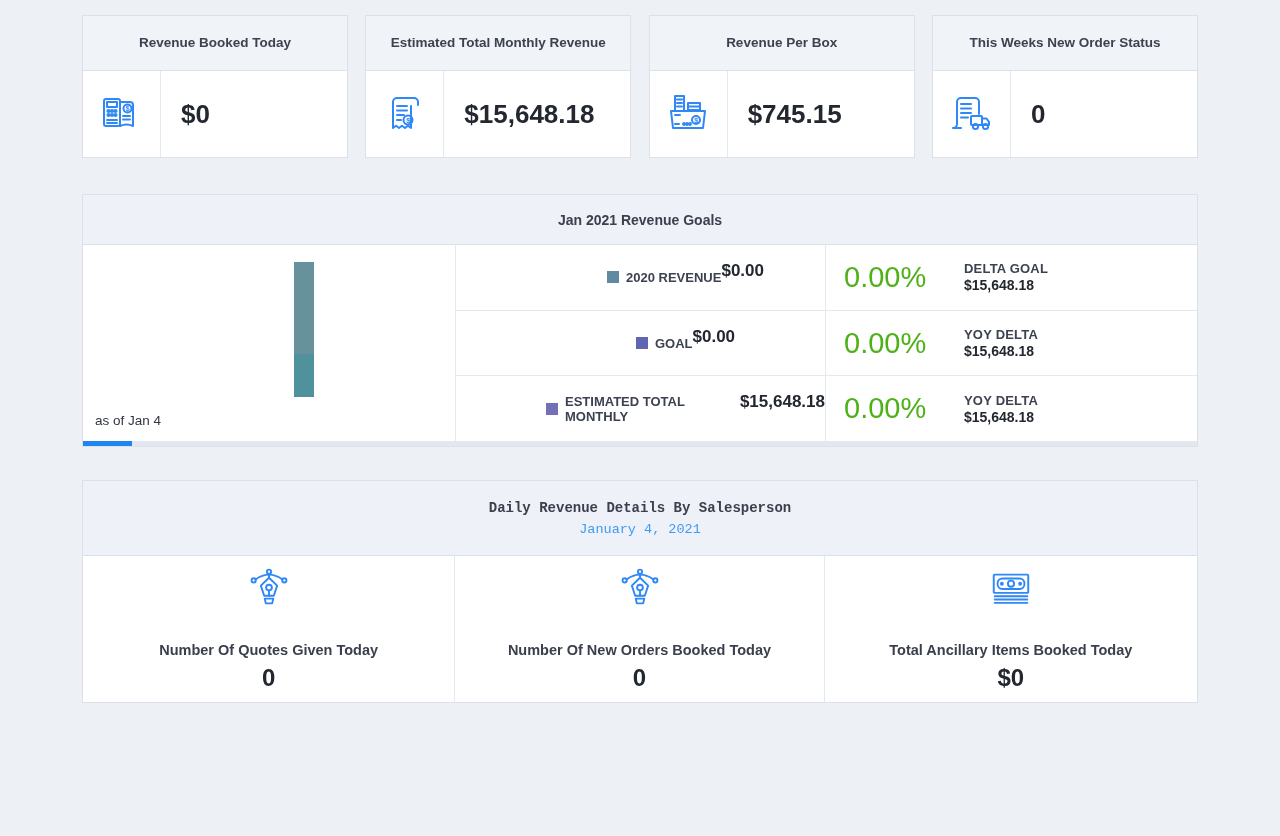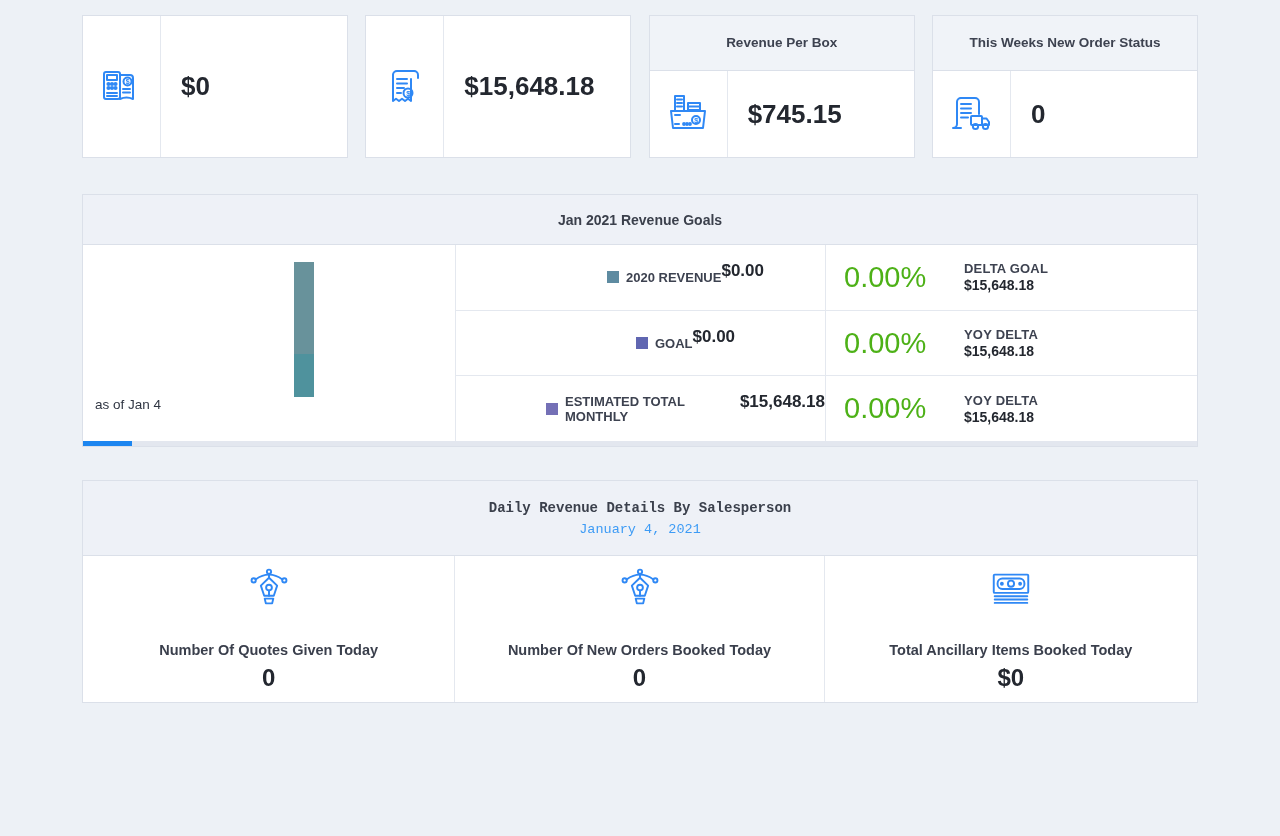--- a/index.html
+++ b/index.html
@@ -41,21 +41,21 @@
     font-size:14px; font-weight:700; color:#3b404c;
   }
 
   
   .goals { margin-top:36px; }
   .goals .panel-header { height:50px; }
   .goals-body { display:flex; height:196px; }
   .chart-col { width:373px; border-right:1px solid #e4e8ef; position:relative; }
   .bar { position:absolute; left:211px; top:17px; width:20px; }
   .bar-seg { width:100%; }
-  .as-of { position:absolute; left:12px; bottom:29px; font-size:13.5px; color:#2f3542; }
+  .as-of { position:absolute; left:12px; bottom:13px; font-size:13.5px; color:#2f3542; }
   .legend-col { width:370px; border-right:1px solid #e4e8ef; display:flex; flex-direction:column; }
   .legend-row {
     flex:1; display:flex; justify-content:center;
     padding-left:90px; border-bottom:1px solid #e4e8ef;
   }
   .legend-row:last-child { border-bottom:none; }
   .legend-line { display:flex; align-items:center; gap:7px; font-size:13px; font-weight:600; color:#3d4250; }
   .swatch { width:12px; height:12px; flex:0 0 12px; }
   .legend-value { font-size:17px; font-weight:700; color:#23272f; margin-top:16px; }
   .metrics-col { flex:1; display:flex; flex-direction:column; }
@@ -85,20 +85,21 @@
   .icon-svg text { stroke:none; fill:#2f88f5; font-weight:bold; font-family:"Liberation Sans",sans-serif; }
 </style>
 </head>
 <body>
 
 <div class="page">
 
   <div class="cards-row">
 
     <div class="card">
+      <div class="card-header">Revenue Booked Today</div>
       <div class="card-body">
         <div class="card-icon">
           <svg class="icon-svg" width="48" height="48" viewBox="0 0 48 48">
             <rect x="6" y="9" width="16" height="27" rx="2"></rect>
             <rect x="9" y="12" width="10" height="5"></rect>
             <circle r="1.1" cx="10.5" cy="21"></circle>
               <circle r="1.1" cx="14" cy="21"></circle>
               <circle r="1.1" cx="17.5" cy="21"></circle>
             <circle r="1.1" cx="10.5" cy="25"></circle>
               <circle r="1.1" cx="14" cy="25"></circle>
@@ -108,20 +109,21 @@
             <circle cx="29.5" cy="18.5" r="4"></circle>
             <text x="27.8" y="21" font-size="7">$</text>
             <path d="M25 26 h7 M25 29.5 h7"></path>
           </svg>
         </div>
         <div class="card-value">$0</div>
       </div>
     </div>
 
     <div class="card">
+      <div class="card-header">Estimated Total Monthly Revenue</div>
       <div class="card-body">
         <div class="card-icon">
           <svg class="icon-svg" width="48" height="48" viewBox="0 0 48 48">
             <path d="M12 12 a4 4 0 0 1 4 -4 h17"></path>
             <path d="M33 8 a4 4 0 0 1 4 4 v3"></path>
             <path d="M12 12 v26 l3 -2.2 3 2.2 3 -2.2 3 2.2 3 -2.2 3 2.2 v-22"></path>
             <path d="M16 16 h10 M16 20.5 h10 M16 25 h7"></path>
             <circle cx="27" cy="30" r="4.5"></circle>
             <text x="25.2" y="32.8" font-size="8">$</text>
             <path d="M16 30 h4"></path>

